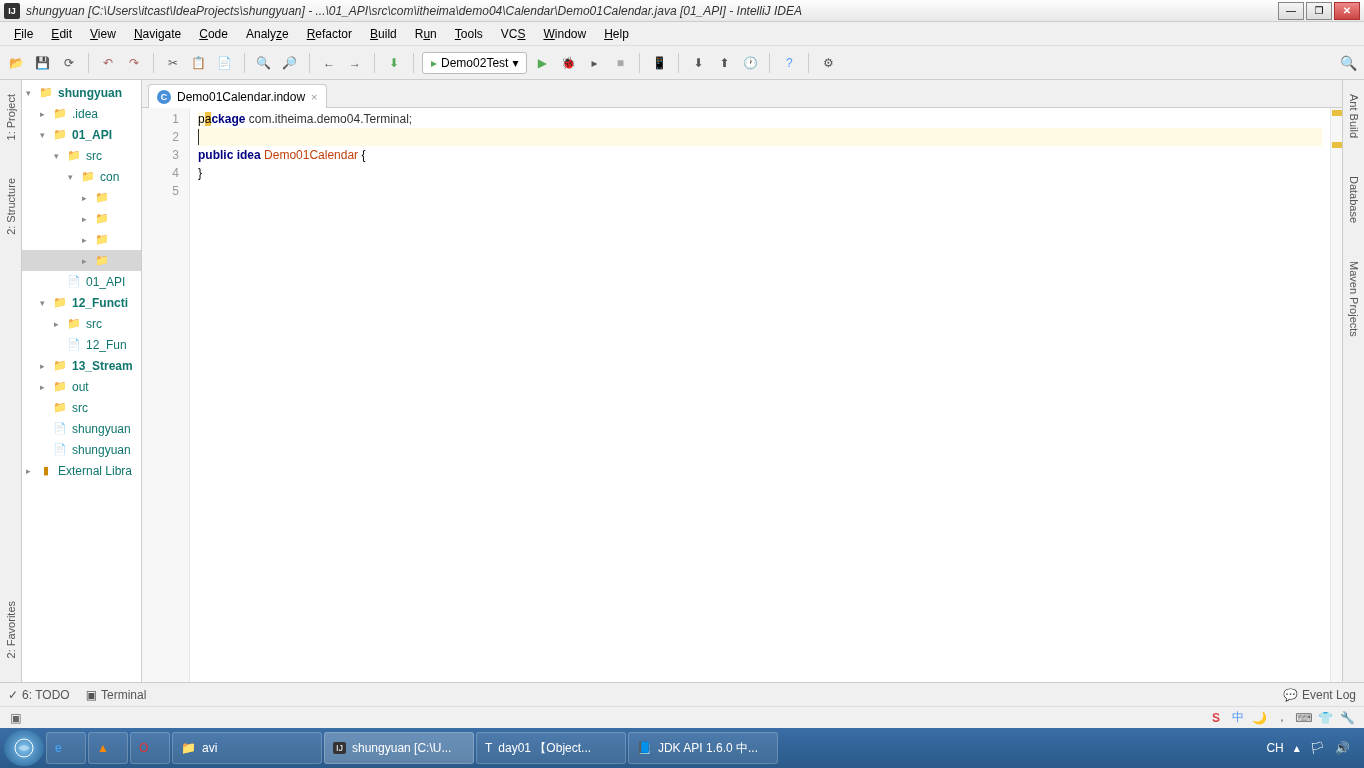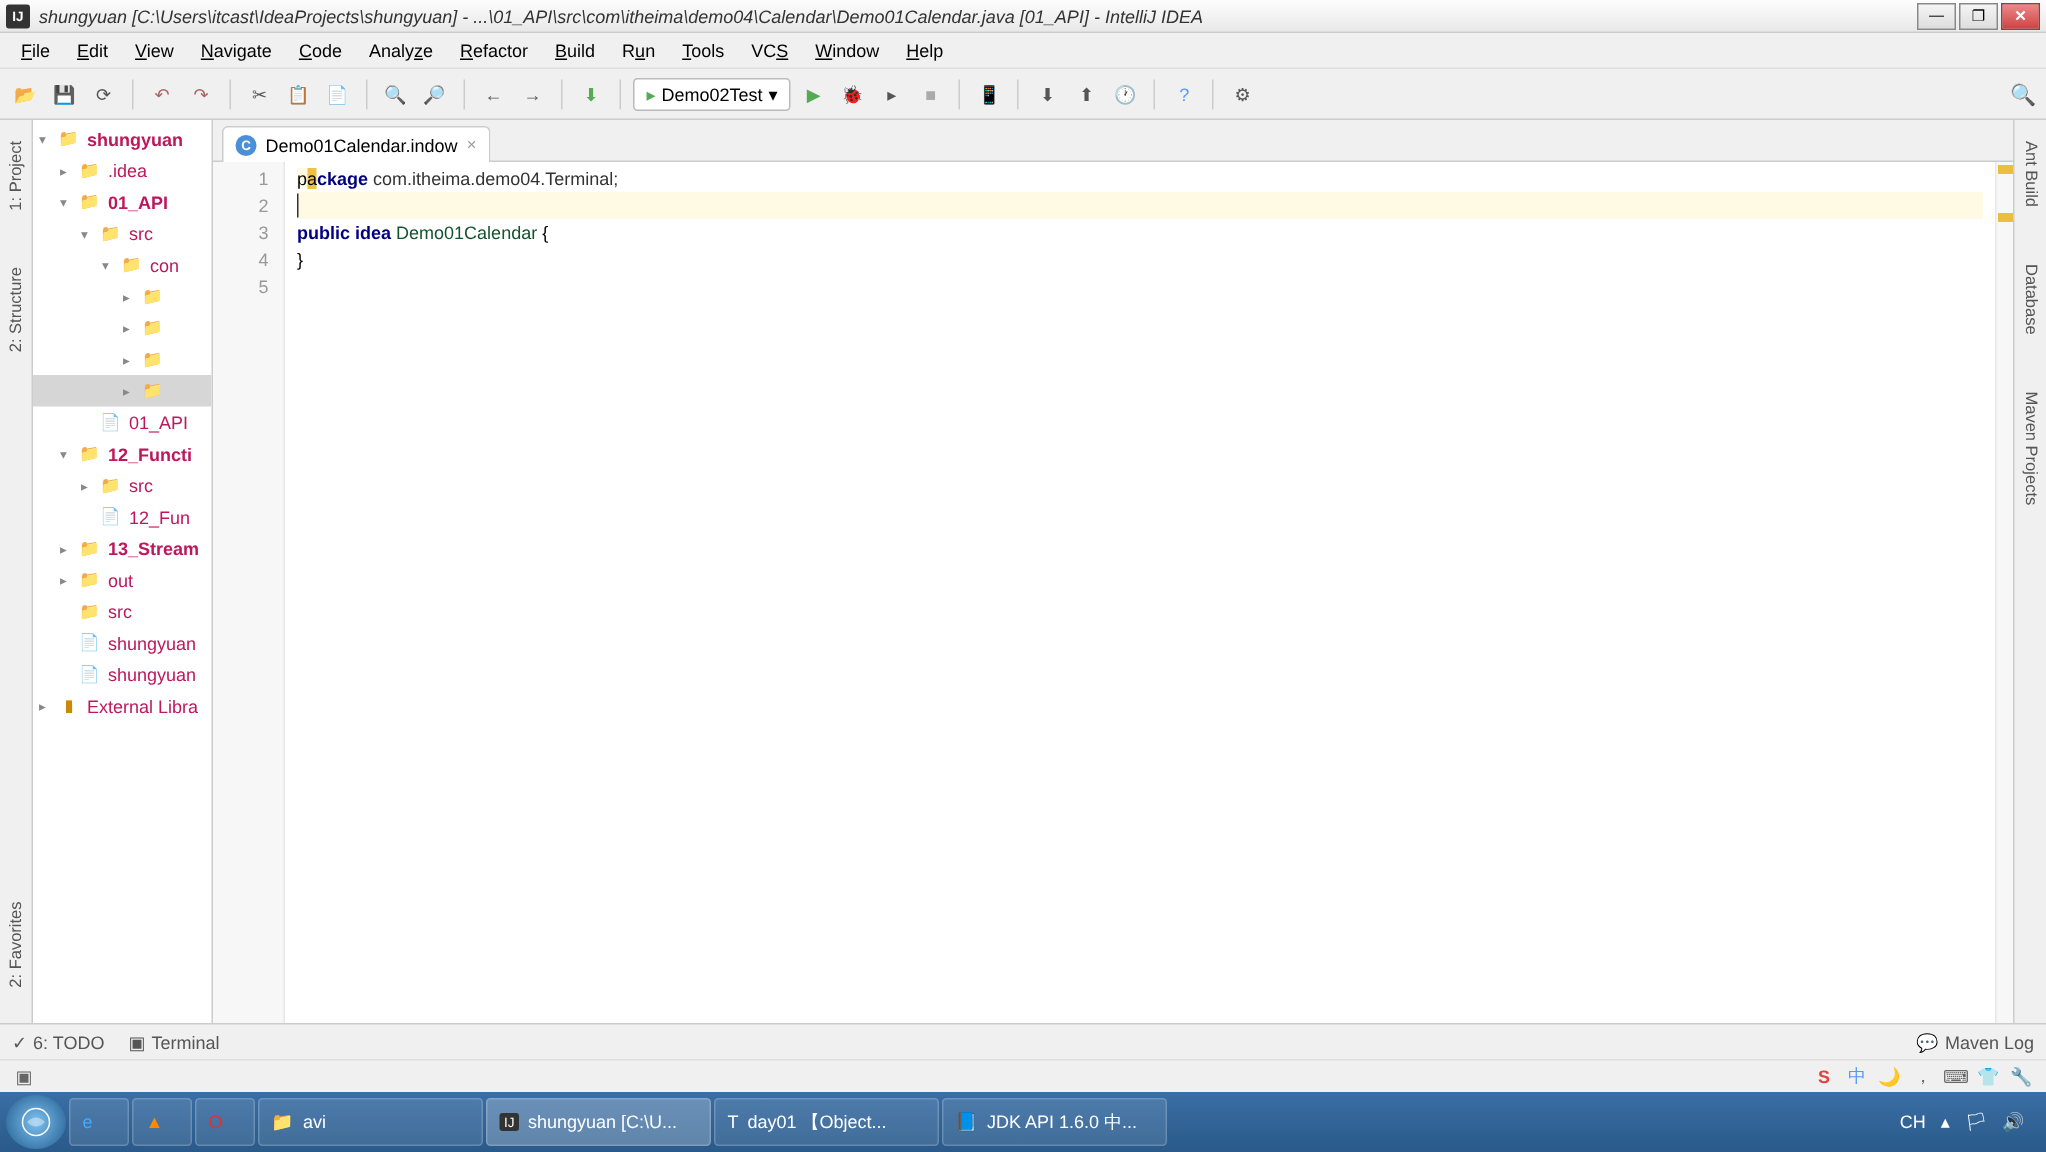--- a/index.html
+++ b/index.html
@@ -22,39 +22,39 @@
 .gutter-label { writing-mode: vertical-lr; transform: rotate(180deg); color: #555; cursor: pointer; font-size: 11px; padding: 4px 0; }
 .project-panel { width: 120px; background: #fff; border-right: 1px solid #ccc; overflow: hidden; }
 .tree { padding: 2px 0; }
 .tree-row { display: flex; align-items: center; height: 21px; padding-left: 4px; cursor: pointer; white-space: nowrap; }
 .tree-row.selected { background: #d6d6d6; }
 .tree-arrow { width: 12px; color: #888; font-size: 9px; }
 .tree-icon { width: 16px; height: 14px; margin-right: 4px; display: inline-flex; align-items: center; justify-content: center; font-size: 11px; }
 .folder-icon { color: #b8925a; }
 .folder-blue { color: #5a8cb8; }
 .folder-orange { color: #d89040; }
-.tree-label { color: #be185d; }
+.tree-label { color: #0f766e; }
 .tree-label.bold { font-weight: bold; }
 .indent-1 { padding-left: 18px; }
 .indent-2 { padding-left: 32px; }
 .indent-3 { padding-left: 46px; }
 .indent-4 { padding-left: 60px; }
 .editor-area { flex: 1; display: flex; flex-direction: column; background: #fff; }
 .editor-tabs { height: 28px; background: #f0f0f0; border-bottom: 1px solid #ccc; display: flex; align-items: flex-end; padding-left: 6px; }
 .editor-tab { height: 24px; background: #fff; border: 1px solid #ccc; border-bottom: none; padding: 0 8px; display: flex; align-items: center; gap: 6px; border-radius: 4px 4px 0 0; cursor: pointer; position: relative; top: 1px; }
 .tab-icon { width: 14px; height: 14px; background: #4a90d9; border-radius: 50%; color: #fff; font-size: 9px; display: flex; align-items: center; justify-content: center; font-weight: bold; }
 .tab-close { color: #999; cursor: pointer; font-size: 11px; }
 .editor-body { flex: 1; display: flex; background: #fff; }
 .line-gutter { width: 48px; background: #f7f7f7; text-align: right; padding: 2px 10px 2px 0; color: #999; font-family: Consolas, monospace; font-size: 13px; line-height: 18px; border-right: 1px solid #e8e8e8; }
 .code-area { flex: 1; padding: 2px 8px; font-family: Consolas, monospace; font-size: 13px; line-height: 18px; position: relative; }
 .code-line { white-space: pre; }
 .cl-hl { background: #fffae3; }
 .kw { color: #000080; font-weight: bold; }
 .pkg { color: #333; }
-.cls { color: #14532d; }
+.cls { color: #c2410c; }
 .right-gutter { width: 22px; background: #f0f0f0; border-left: 1px solid #ccc; display: flex; flex-direction: column; align-items: center; padding-top: 10px; gap: 30px; }
 .marker-strip { width: 12px; background: #f7f7f7; border-left: 1px solid #e8e8e8; position: relative; }
 .marker { position: absolute; right: 0; width: 10px; height: 6px; }
 .bottom-tool-bar { height: 24px; background: #f0f0f0; border-top: 1px solid #ccc; display: flex; align-items: center; padding: 0 8px; gap: 16px; }
 .bottom-item { display: flex; align-items: center; gap: 4px; cursor: pointer; color: #555; }
 .bottom-right { margin-left: auto; }
 .status-strip { height: 22px; background: #f0f0f0; border-top: 1px solid #ddd; display: flex; align-items: center; padding: 0 8px; }
 .status-icons { margin-left: auto; display: flex; gap: 6px; align-items: center; }
 .status-ic { width: 16px; height: 16px; display: flex; align-items: center; justify-content: center; color: #666; font-size: 12px; }
 .taskbar { height: 40px; background: linear-gradient(#3a6ea5, #2a5a8a); display: flex; align-items: center; padding: 0 4px; gap: 2px; }
@@ -282,21 +282,21 @@
   <div class="bottom-item">
       <span>✓</span>
       <span>6: TODO</span>
     </div>
   <div class="bottom-item">
       <span>▣</span>
       <span>Terminal</span>
     </div>
   <div class="bottom-item bottom-right">
       <span>💬</span>
-      <span>Maven Log</span>
+      <span>Event Log</span>
     </div>
 </div>
 
 <div class="status-strip">
   <div class="status-ic">▣</div>
   <div class="status-icons">
     <div class="status-ic" style="color:#d44;font-weight:bold;">S</div>
     <div class="status-ic" style="color:#59f;">中</div>
     <div class="status-ic">🌙</div>
     <div class="status-ic">，</div>

